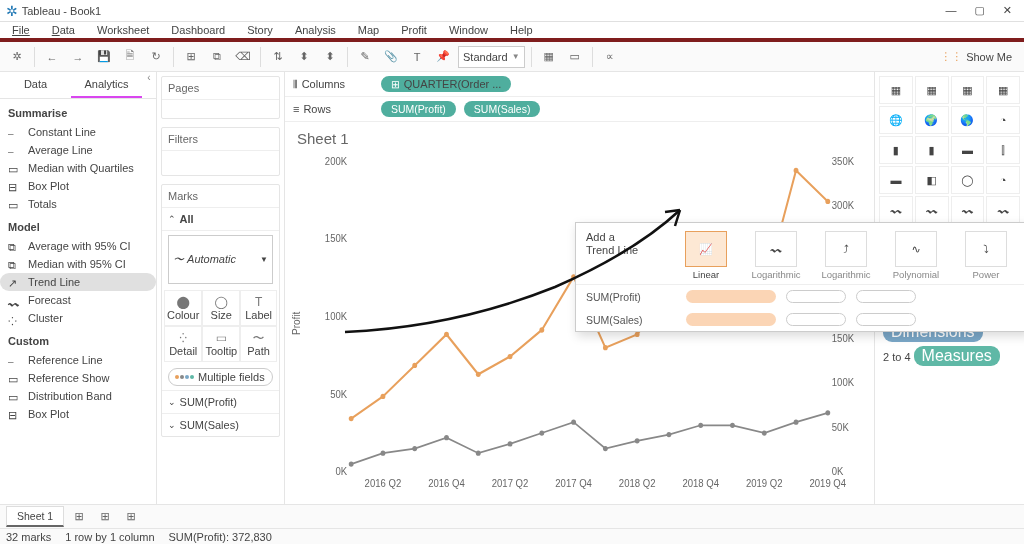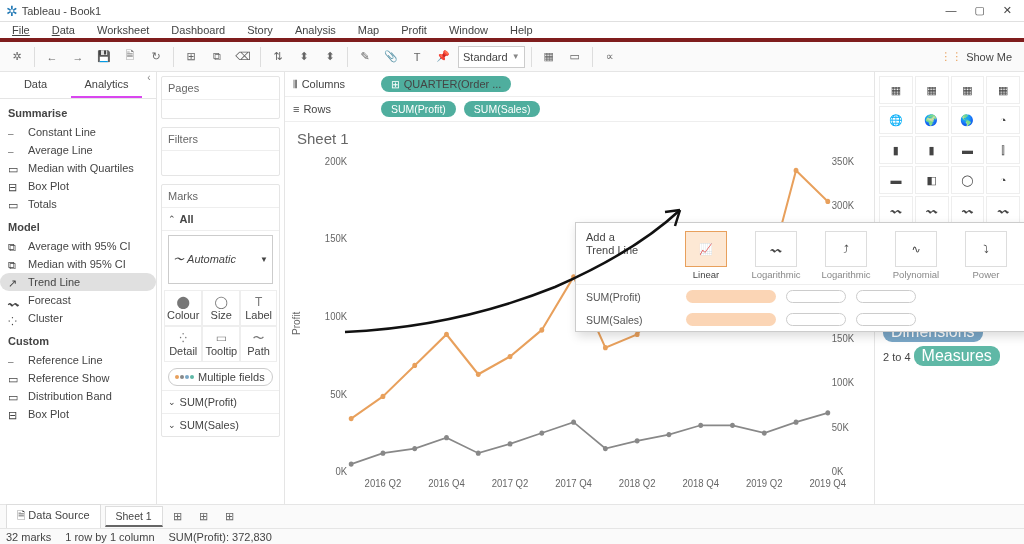--- a/index.html
+++ b/index.html
@@ -434,21 +434,20 @@
       </div>
     <div class="sm-foot">
       <div><span>For </span><b>scatter plots</b><span> try</span></div>
       <div style="margin-top:4px"><span>0 or more </span><span class="chip blue">Dimensions</span></div>
       <div style="margin-top:4px"><span>2 to 4 </span><span class="chip teal">Measures</span></div>
     </div>
   </div>
 </div>
 
 <div class="bottom-tabs">
-  <div class="bt-tab">🗎 <span>Data Source</span></div>
   <div class="bt-tab active">Sheet 1</div>
   <div class="tb-btn">⊞</div>
   <div class="tb-btn">⊞</div>
   <div class="tb-btn">⊞</div>
 </div>
 
 <div class="status">
   <span>32 marks</span>
   <span>1 row by 1 column</span>
   <span>SUM(Profit): 372,830</span>

